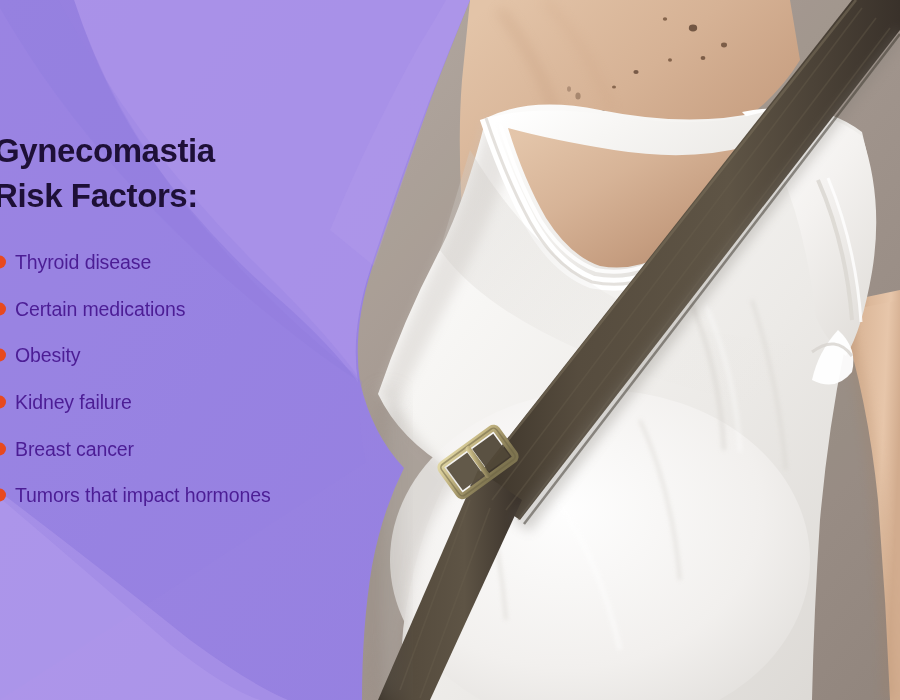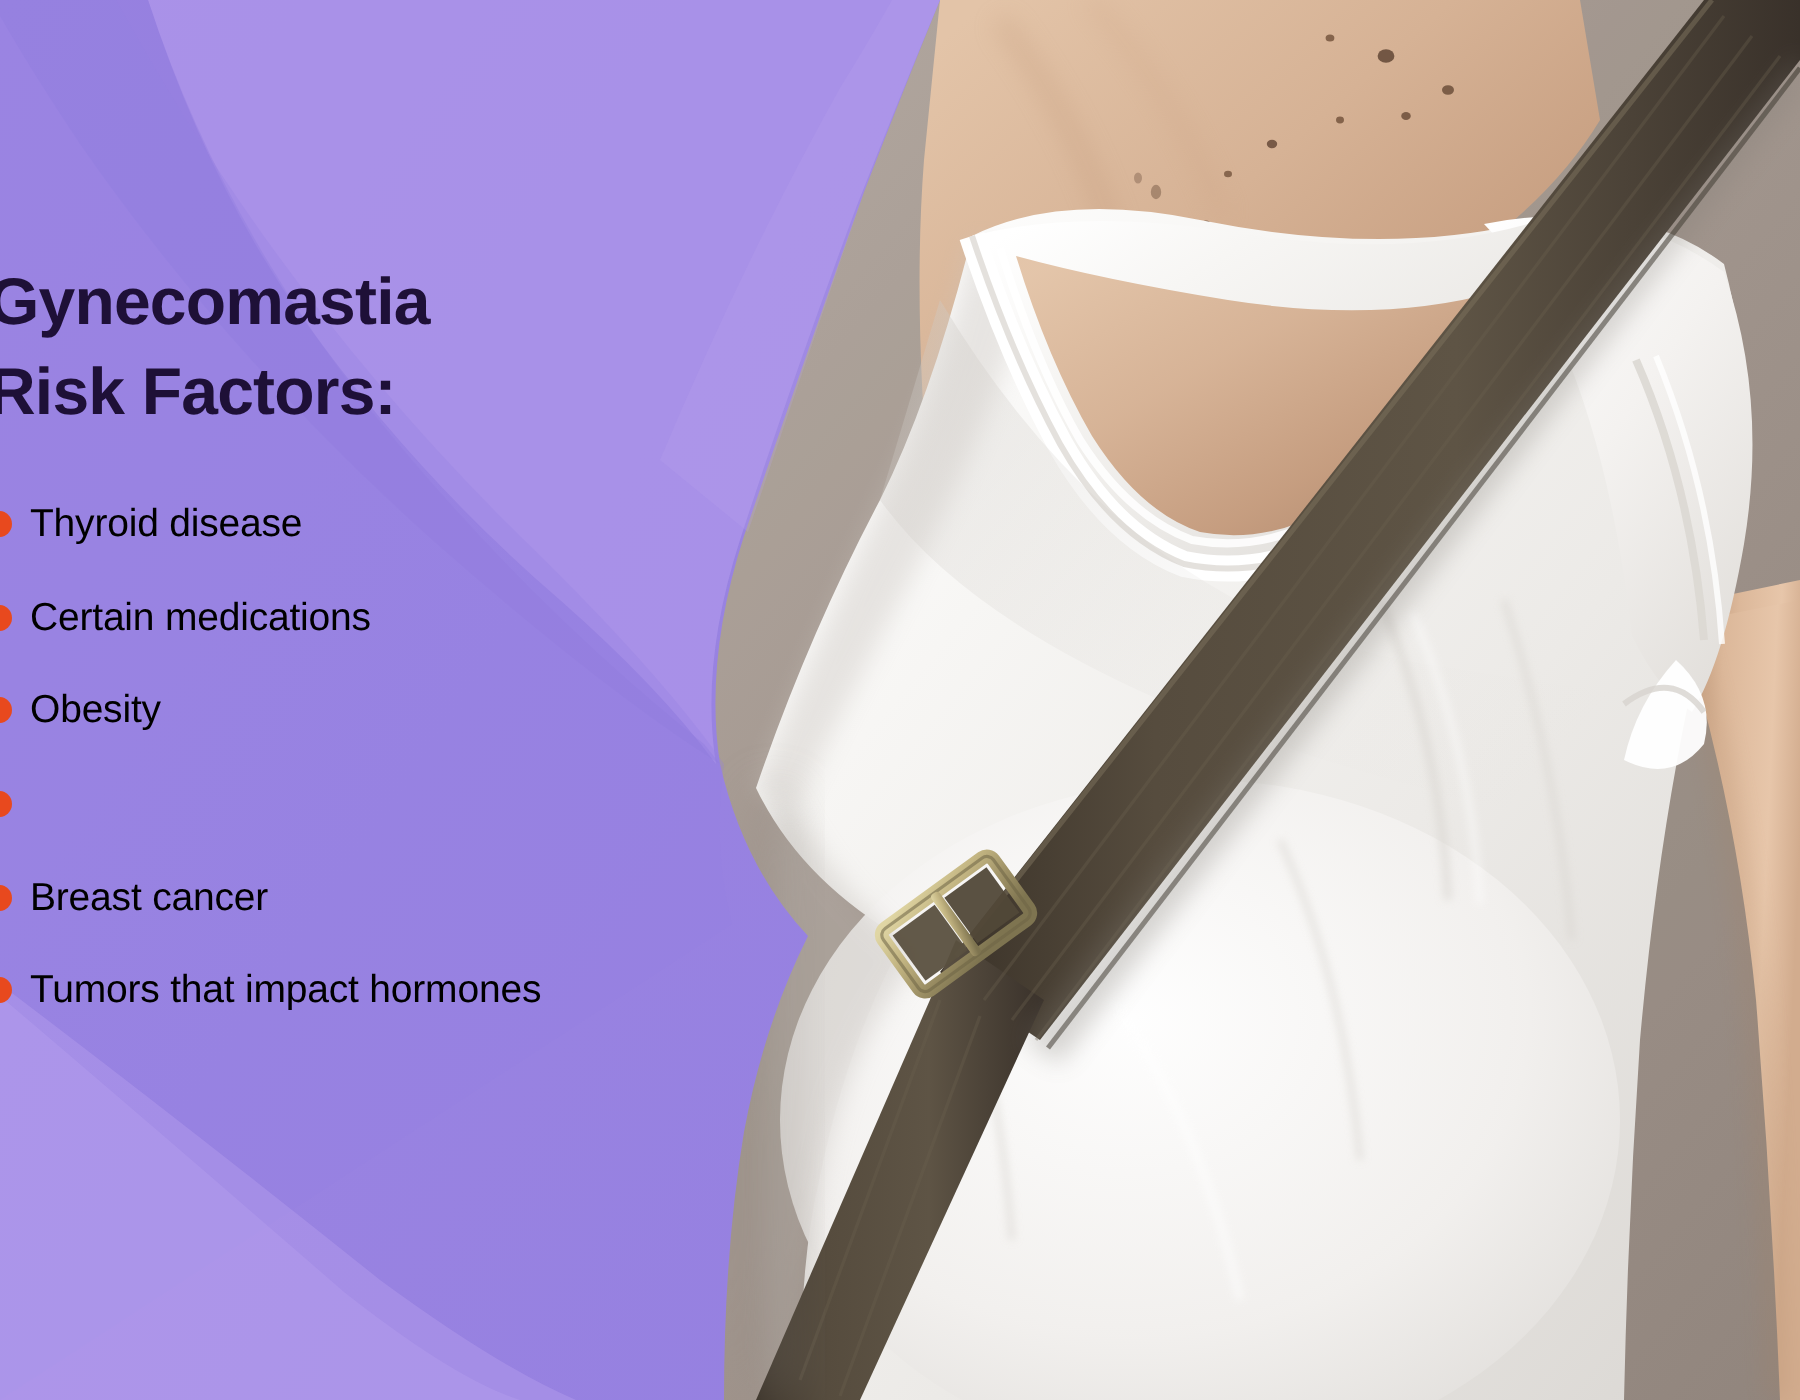--- a/index.html
+++ b/index.html
@@ -82,21 +82,21 @@
     top: 50%;
     transform: translateY(-50%);
     width: 13px;
     height: 13px;
     border-radius: 50%;
     background: #e8491e;
   }
   .item-label {
     font-size: 19.5px;
     line-height: 22px;
-    color: #000000;
+    color: #4c1d95;
     font-weight: 400;
     letter-spacing: -0.1px;
     white-space: nowrap;
   }
 </style>
 </head>
 <body>
 
 <div id="slide">
 
@@ -362,20 +362,21 @@
       <li class="risk-item">
         <span class="bullet"></span>
         <span class="item-label">Certain medications</span>
       </li>
       <li class="risk-item">
         <span class="bullet"></span>
         <span class="item-label">Obesity</span>
       </li>
       <li class="risk-item">
         <span class="bullet"></span>
+        <span class="item-label">Kidney failure</span>
       </li>
       <li class="risk-item">
         <span class="bullet"></span>
         <span class="item-label">Breast cancer</span>
       </li>
       <li class="risk-item">
         <span class="bullet"></span>
         <span class="item-label">Tumors that impact hormones</span>
       </li>
     </ul>

